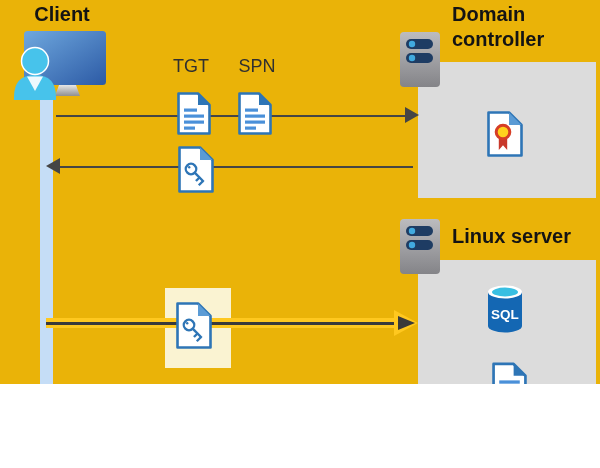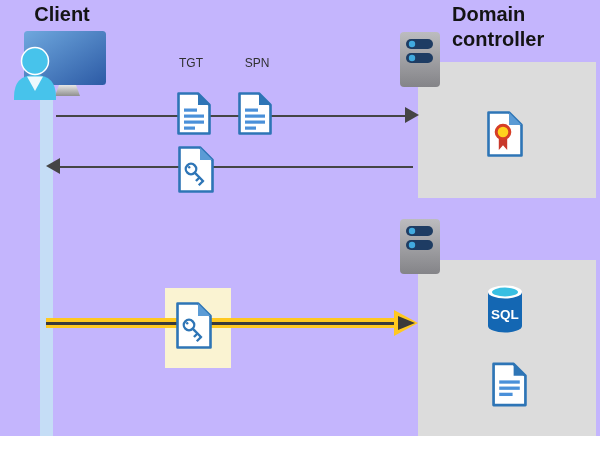--- a/index.html
+++ b/index.html
@@ -1,22 +1,22 @@
 <!DOCTYPE html>
 <html><head>
 <meta charset="utf-8">
 <style>
   html,body{margin:0;padding:0;background:#ffffff;}
   .canvas{
-    position:relative;width:600px;height:436px;background:#c4b5fd;
+    position:relative;width:600px;height:384px;background:#eab308;
     font-family:"Liberation Sans",sans-serif;overflow:hidden;
   }
   .abs{position:absolute;}
   .node-title{font-size:20px;font-weight:bold;color:#141414;line-height:25px;}
-  .small-label{font-size:12px;color:#303030;text-align:center;}
+  .small-label{font-size:18px;color:#303030;text-align:center;}
   .caption{font-size:20px;color:#2b2b2b;text-align:center;}
   .center{text-align:center;}
 
   .lifeline{left:40px;top:84px;width:13px;height:374px;background:#C5DDF6;border-radius:3px;z-index:1;}
   .gray-box{background:#DCDCDC;z-index:1;}
   .dc-box{left:418px;top:62px;width:178px;height:136px;}
   .ls-box{left:418px;top:260px;width:178px;height:198px;}
 
   .client-label{left:16px;top:2px;width:92px;z-index:4;}
   .dc-title{left:452px;top:2px;width:150px;z-index:4;}
@@ -60,20 +60,21 @@
     </defs>
   </svg>
 
   <div class="abs lifeline"></div>
 
   <div class="abs gray-box dc-box"></div>
   <div class="abs gray-box ls-box"></div>
 
   <div class="abs node-title center client-label">Client</div>
   <div class="abs node-title dc-title">Domain controller</div>
+  <div class="abs node-title ls-title">Linux server</div>
 
   <svg class="abs icon" style="left:4px;top:28px" width="112" height="72" viewBox="0 0 112 72">
     <rect x="20" y="3" width="82" height="54" rx="3.5" fill="url(#monGrad)"></rect>
     <path d="M55,57 L72,57 L76,68 L51,68 Z" fill="url(#standGrad)"></path>
     <path d="M10,72 V69 Q10,47 31,47 Q52,47 52,69 V72 Z" fill="#47C3EB"></path>
     <path d="M23,48.5 L39,48.5 L31,63 Z" fill="#EFF9FD"></path>
     <circle cx="31" cy="33" r="13.5" fill="#47C3EB" stroke="#ffffff" stroke-width="1.5"></circle>
   </svg>
 
   <div class="abs small-label lbl" style="left:169px;top:56px;width:44px">TGT</div>

